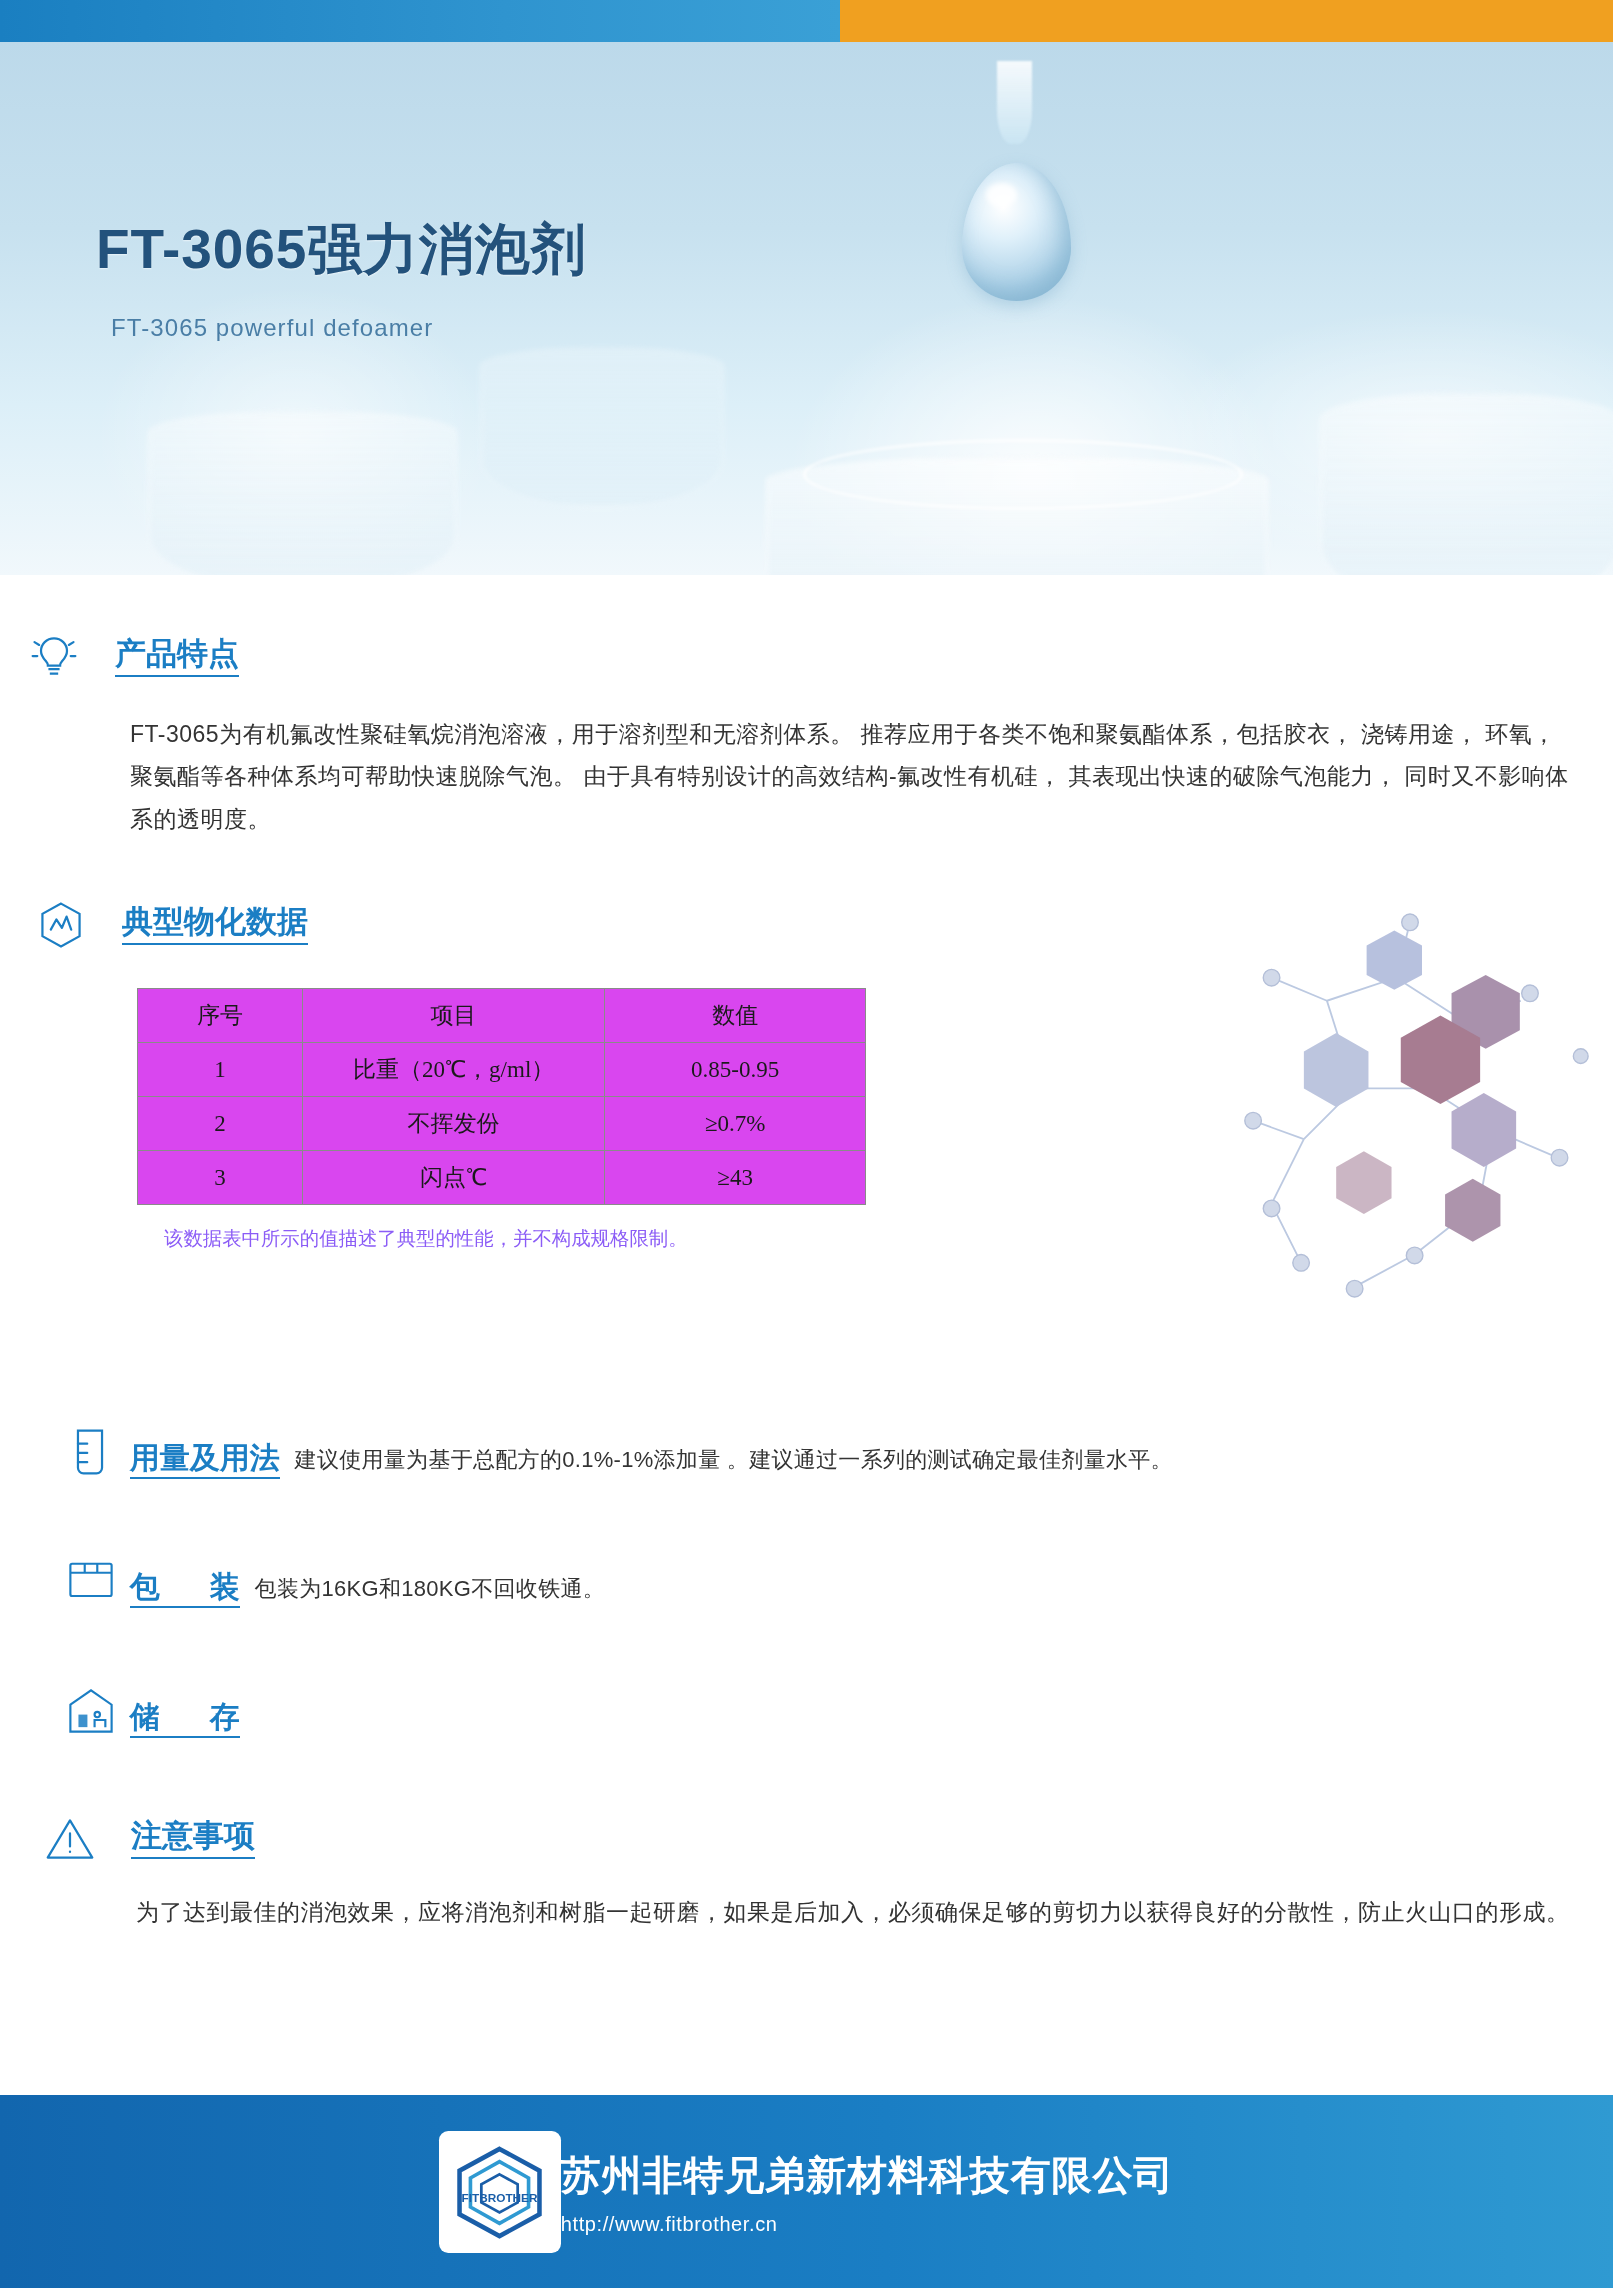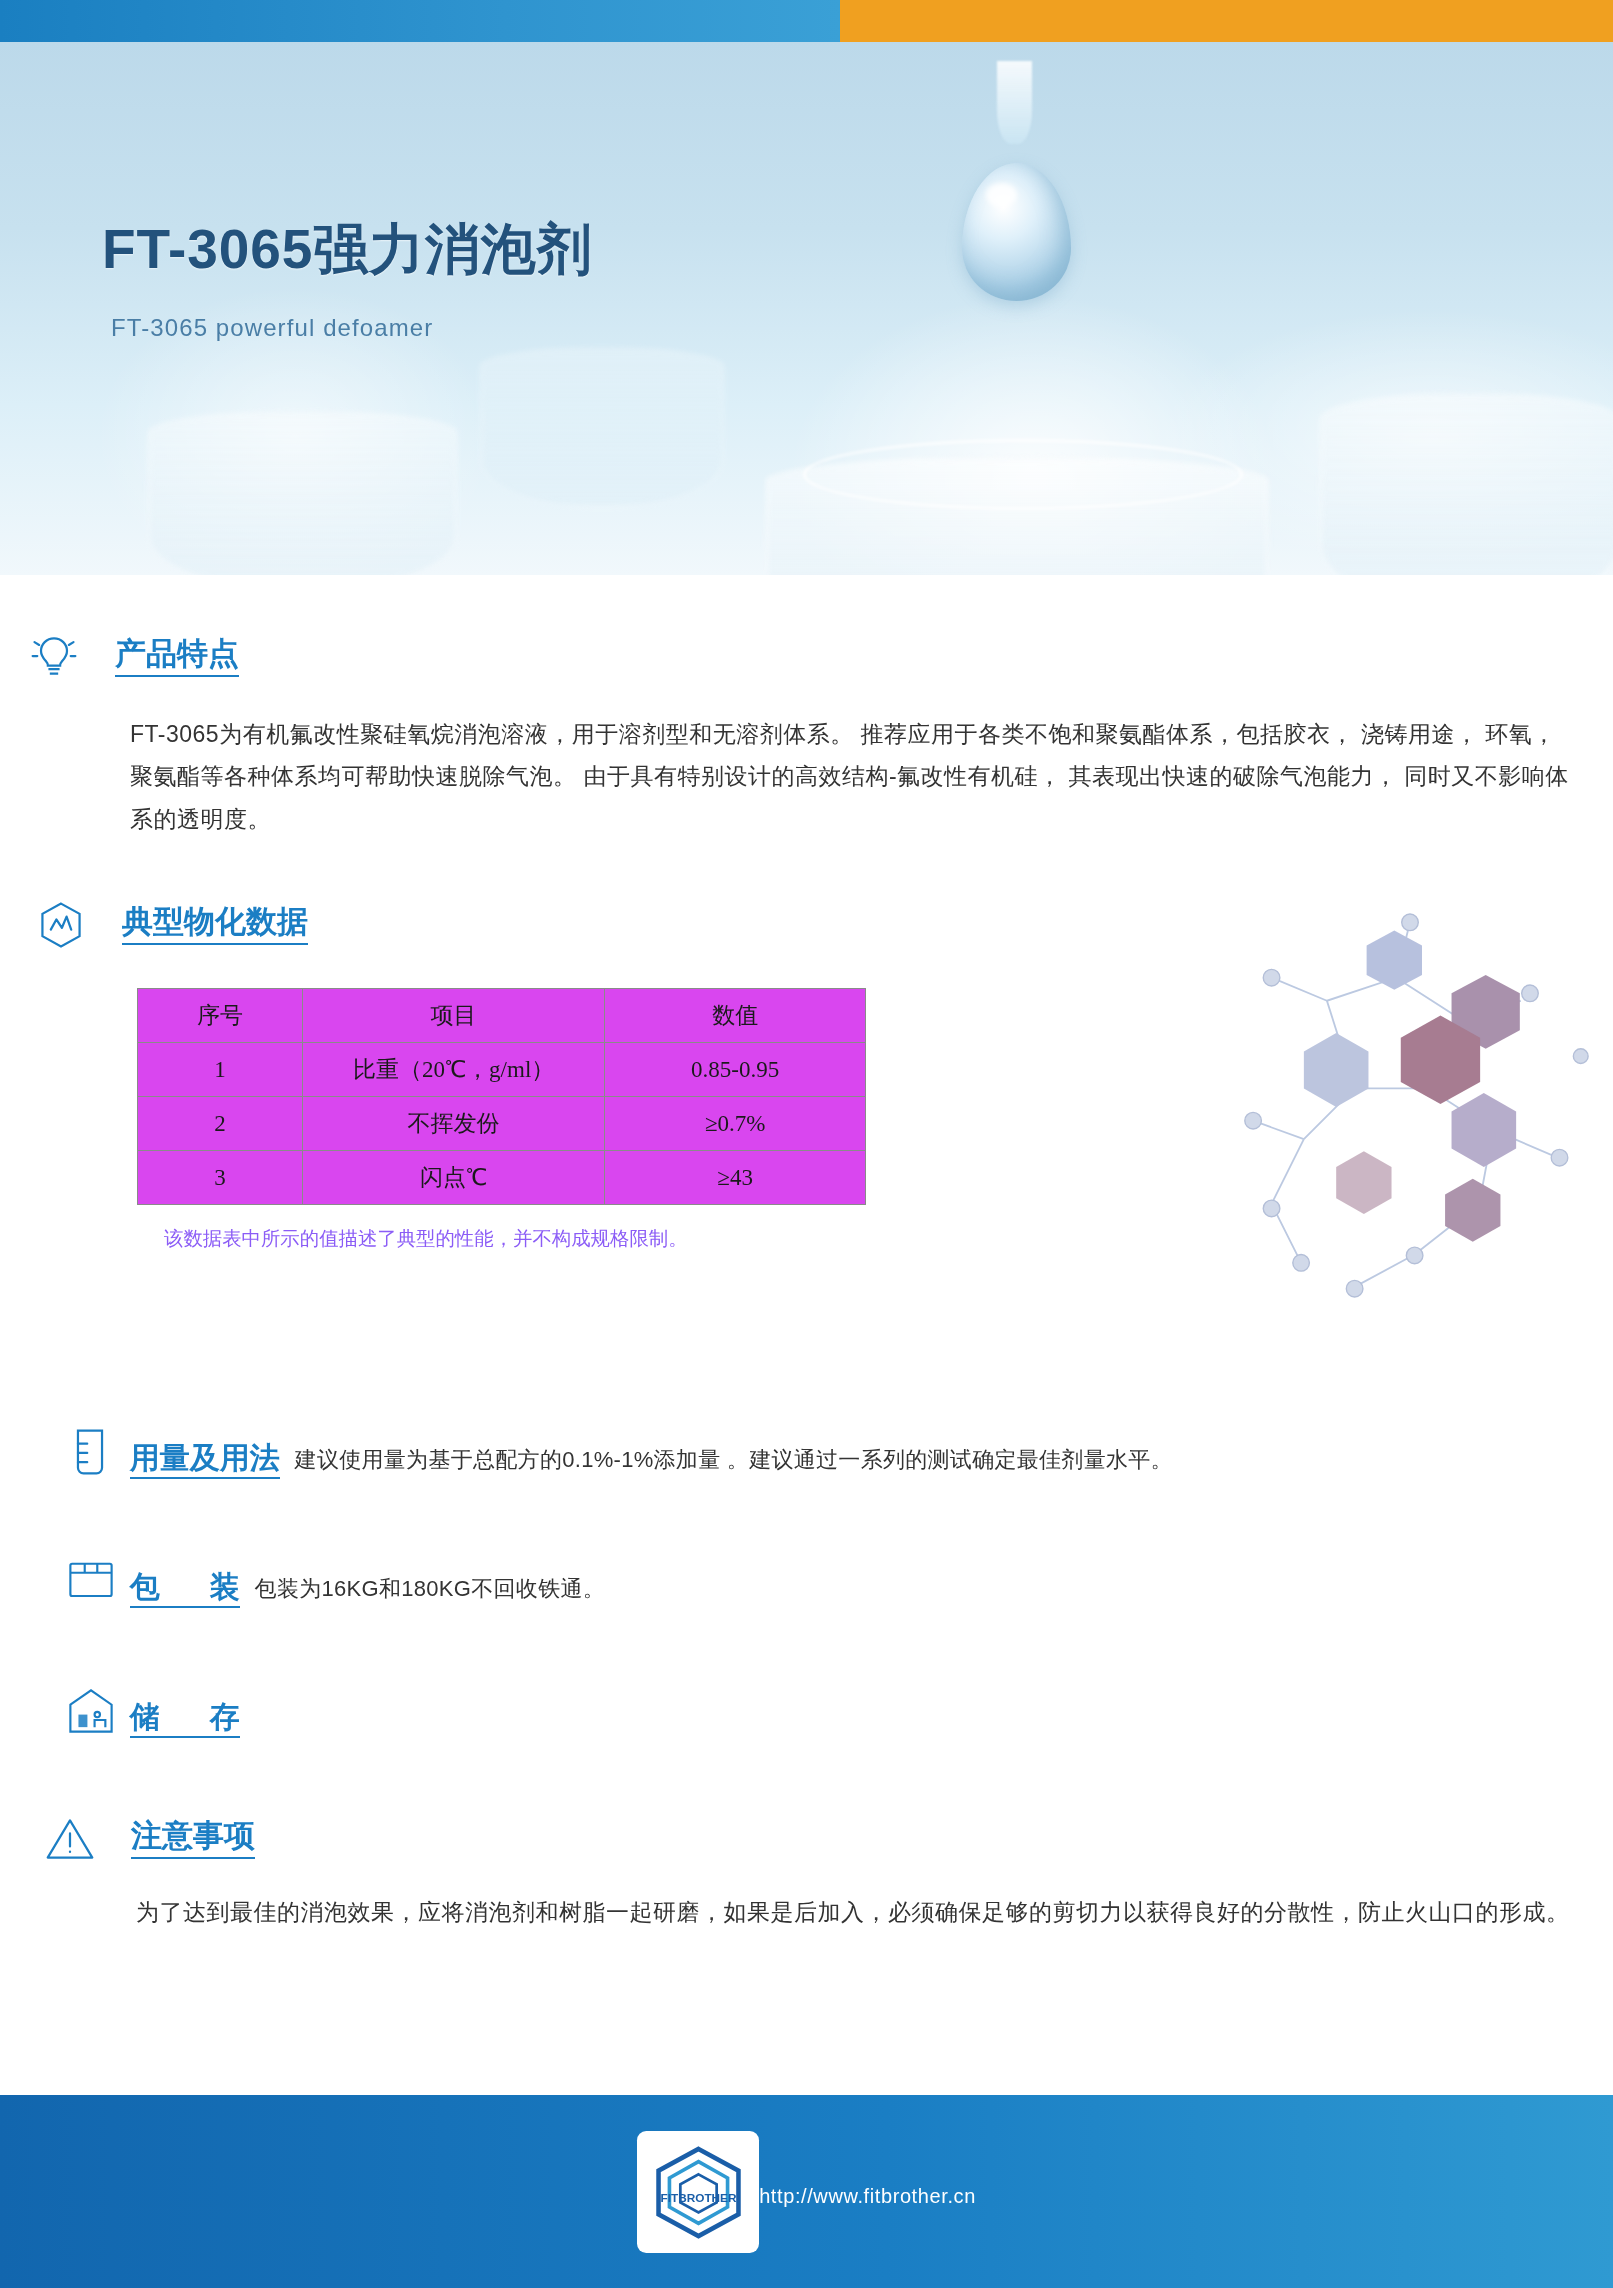--- a/index.html
+++ b/index.html
@@ -97,21 +97,21 @@
     content: "";
     position: absolute;
     left: 24px; top: 20px;
     width: 31px; height: 24px;
     background: rgba(255,255,255,0.85);
     border-radius: 50%;
     filter: blur(2.8px);
   }
   .hero-title {
     position: absolute;
-    left: 102px; top: 171px;
+    left: 96px; top: 171px;
     font-size: 55px;
     font-weight: bold;
     color: #23527c;
     letter-spacing: 0.9px;
     text-shadow: 0 0.9px 1.8px rgba(255,255,255,0.6);
   }
   .hero-sub {
     position: absolute;
     left: 111px; top: 272px;
     font-size: 24px;
@@ -421,16 +421,17 @@
 <div class="footer">
   <div class="logo-box">
     <svg viewBox="0 0 120 120" width="109" height="109">
       <polygon points="60,12 104,36 104,84 60,108 16,84 16,36" fill="none" stroke="#1a5ea8" stroke-width="5"></polygon>
       <polygon points="60,26 92,44 92,76 60,94 28,76 28,44" fill="none" stroke="#2f9ad2" stroke-width="4"></polygon>
       <polygon points="60,40 80,51 80,71 60,82 40,71 40,51" fill="none" stroke="#1a5ea8" stroke-width="3"></polygon>
       <text x="60" y="70" font-family="Liberation Sans, sans-serif" font-size="13" font-weight="bold" fill="#1a5ea8" text-anchor="middle">FITBROTHER</text>
     </svg>
   </div>
   <div class="footer-texts">
+    <div class="footer-company">苏州非特兄弟新材料科技有限公司</div>
     <div class="footer-url">http://www.fitbrother.cn</div>
   </div>
 </div>
 
 
 </body></html>

